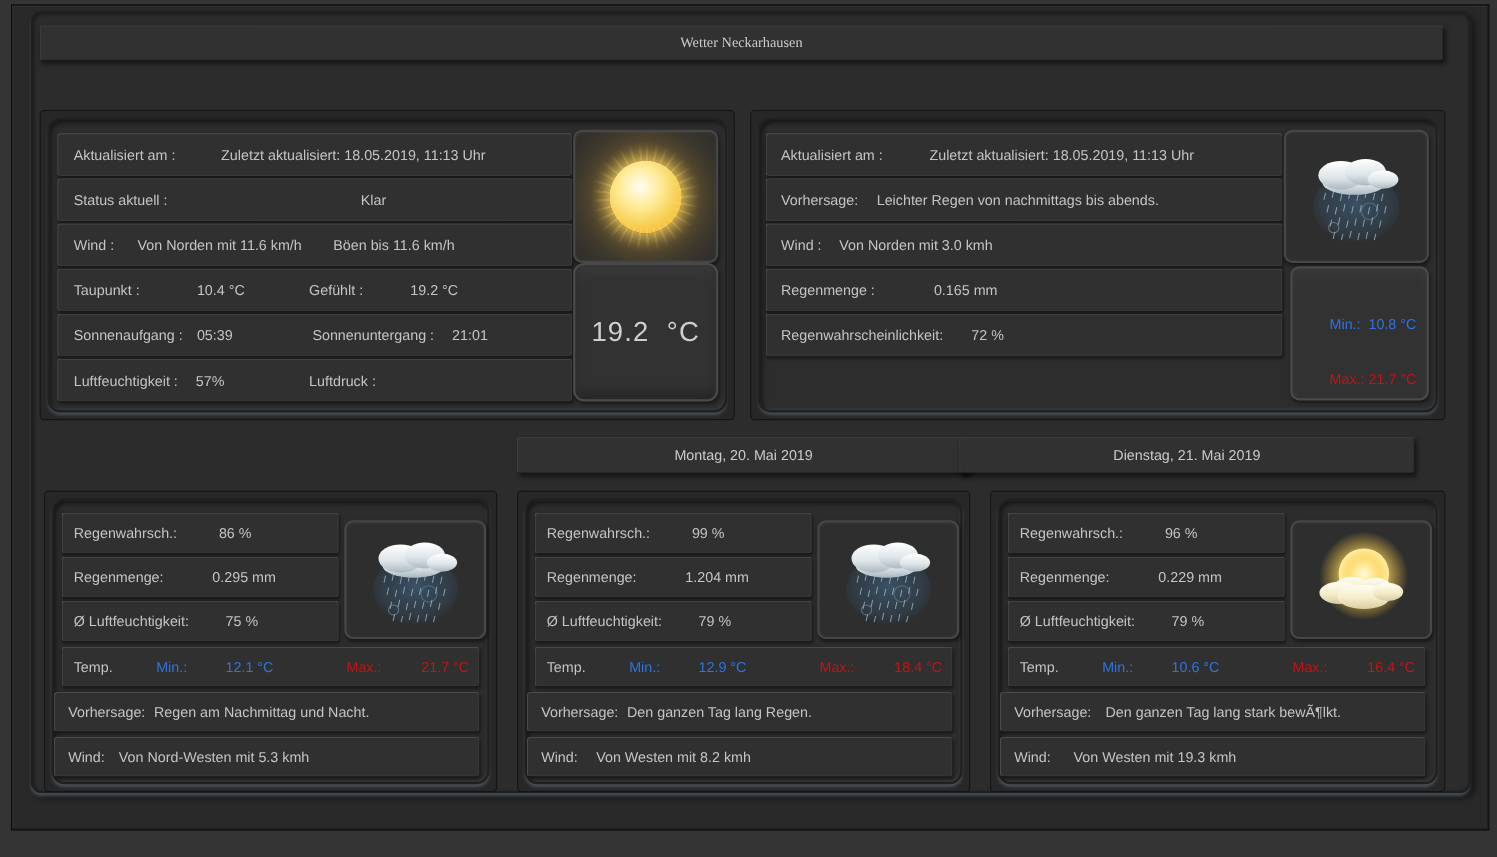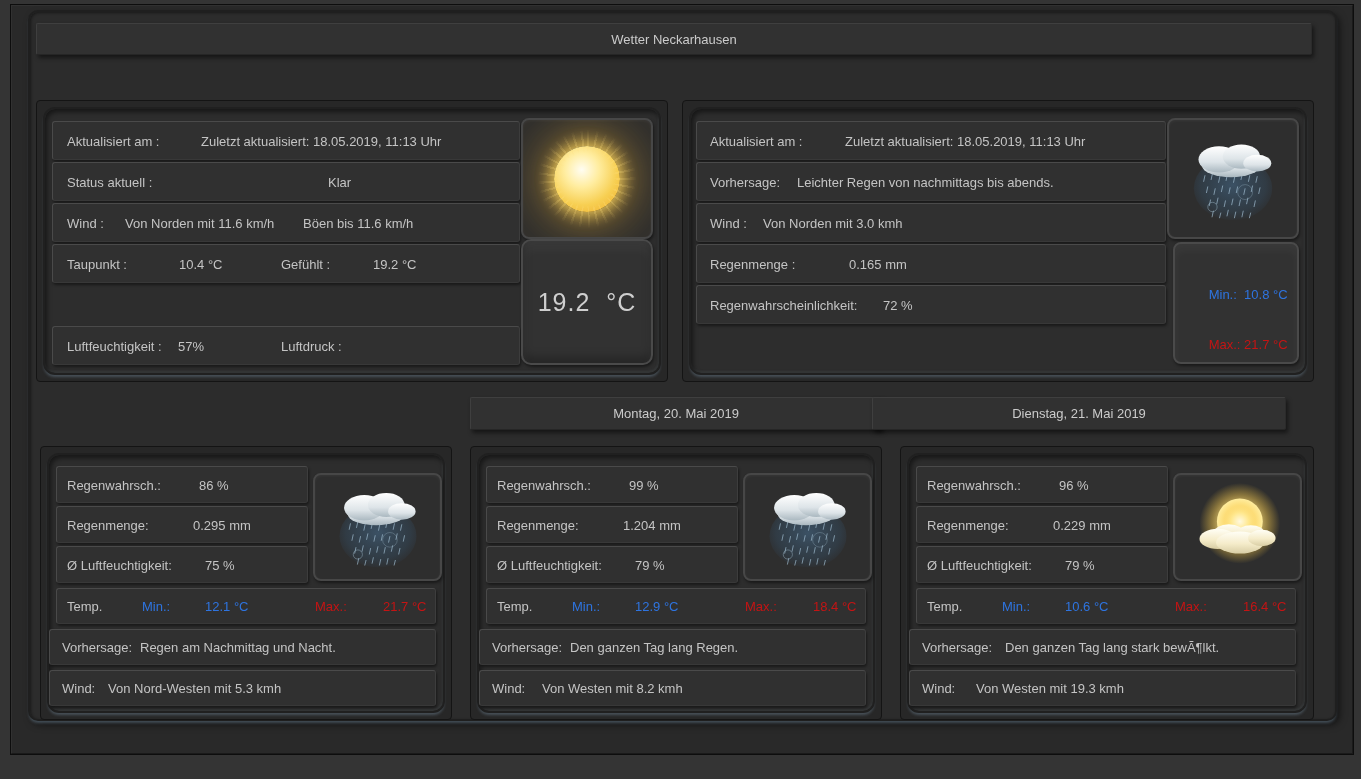--- a/index.html
+++ b/index.html
@@ -156,21 +156,21 @@
       <ellipse cx="62" cy="67" rx="26" ry="12" fill="url(#pccloud)"></ellipse>
       <ellipse cx="86" cy="62" rx="15" ry="9" fill="url(#pccloud)"></ellipse>
     </symbol>
   </defs>
 </svg>
 
 <div class="stage">
   <div class="window-frame"></div>
   <div class="main-container"></div>
 
-  <div class="hdr" style="left:36px;top:23px;width:1274px;height:30px;">
+  <div class="hdr" style="left:36px;top:23px;width:1274px;height:30px;font-family:Liberation Serif, serif;">
     <span>Wetter Neckarhausen</span>
   </div>
 
   <div class="panel" style="left:36px;top:100px;width:630px;height:280px;">
     <div class="inner"></div>
   </div>
 
   <div class="row" style="left:52px;top:121px;width:466px;height:37px;">
     <span style="left:14px">Aktualisiert am :</span>
     <span style="left:148px">Zuletzt aktualisiert: 18.05.2019, 11:13 Uhr</span>
@@ -182,20 +182,26 @@
   <div class="row" style="left:52px;top:203px;width:466px;height:37px;">
     <span style="left:14px">Wind :</span>
     <span style="left:72px">Von Norden mit 11.6 km/h</span>
     <span style="left:250px">Böen bis 11.6 km/h</span>
   </div>
   <div class="row" style="left:52px;top:244px;width:466px;height:37px;">
     <span style="left:14px">Taupunkt :</span>
     <span style="left:126px">10.4 °C</span>
     <span style="left:228px">Gefühlt :</span>
     <span style="left:320px">19.2 °C</span>
+  </div>
+  <div class="row" style="left:52px;top:285px;width:466px;height:37px;">
+    <span style="left:14px">Sonnenaufgang :</span>
+    <span style="left:126px">05:39</span>
+    <span style="left:231px">Sonnenuntergang :</span>
+    <span style="left:358px">21:01</span>
   </div>
   <div class="row" style="left:52px;top:326px;width:466px;height:37px;">
     <span style="left:14px">Luftfeuchtigkeit :</span>
     <span style="left:125px">57%</span>
     <span style="left:228px">Luftdruck :</span>
     <span style="left:330px"></span>
   </div>
 
   <div class="iconbox" style="left:521px;top:118px;width:128px;height:117px;">
     <div class="sun"></div>

